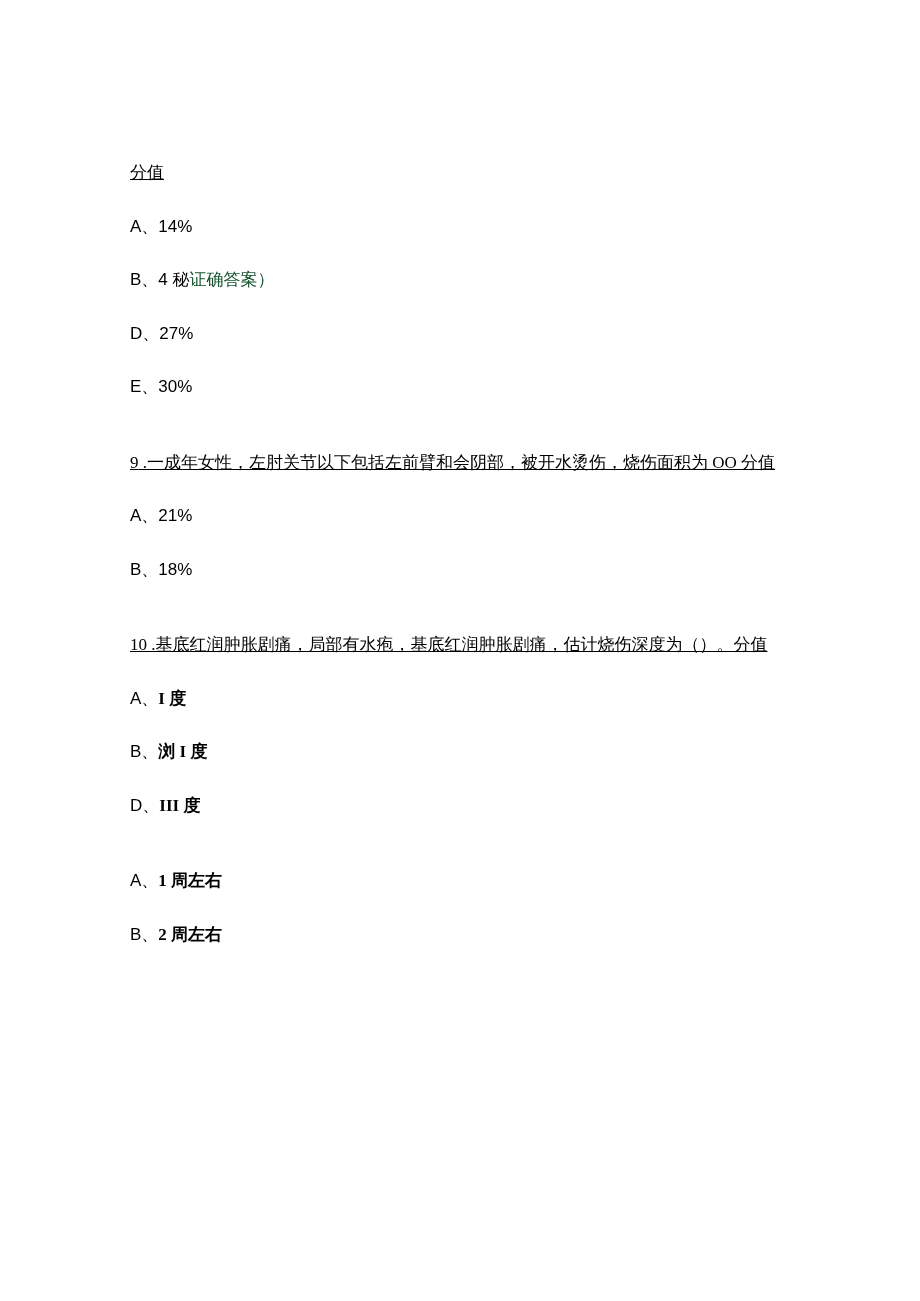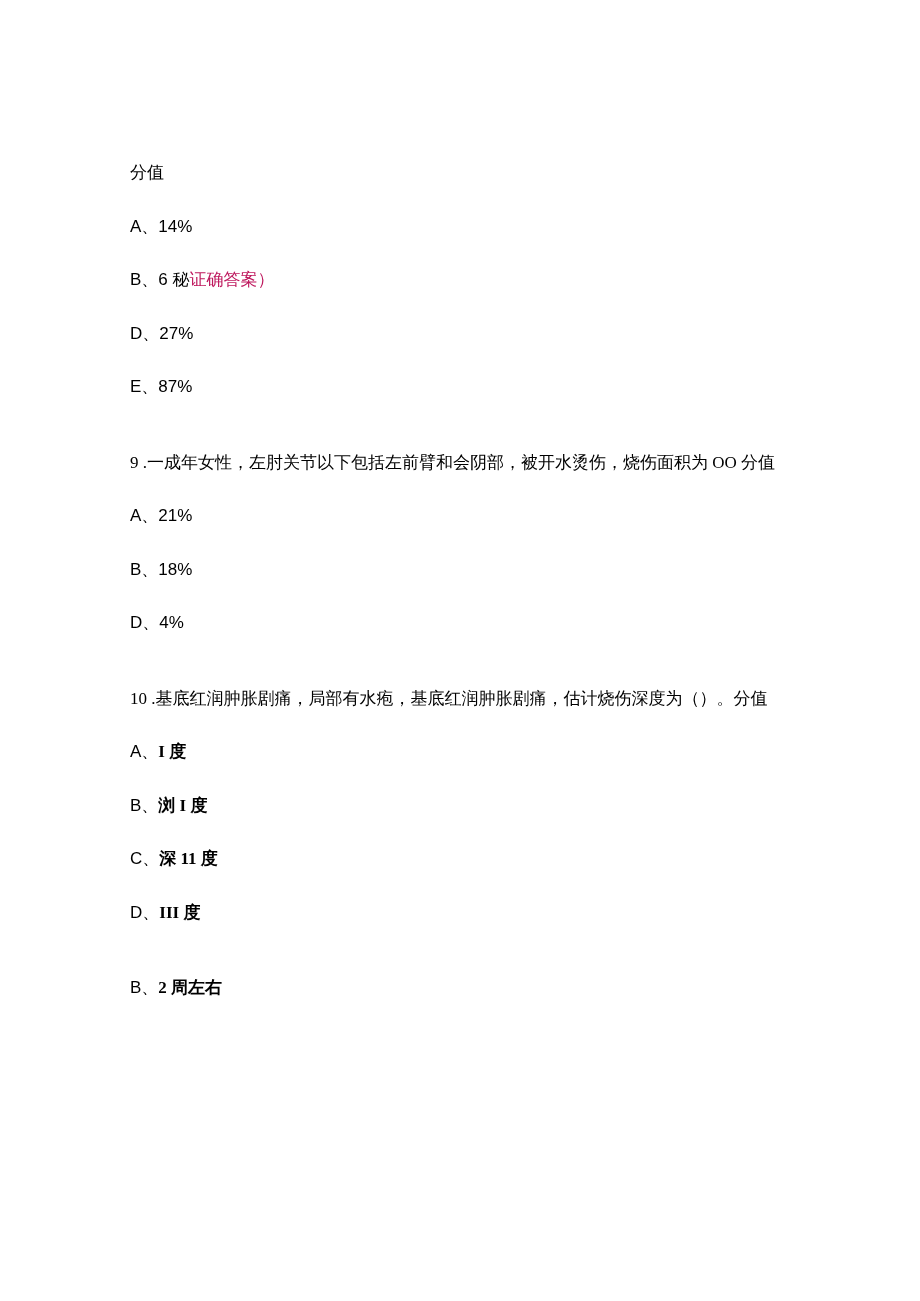--- a/index.html
+++ b/index.html
@@ -16,98 +16,96 @@
     font-family: "SimSun", "宋体", serif;
     font-size: 17px;
     color: #000000;
     line-height: 1.5;
   }
   .block {
     margin-bottom: 50px;
   }
   .question-line {
     margin-bottom: 18px;
+    text-decoration: underline;
   }
   .option-line {
     margin-bottom: 18px;
     font-family: Arial, "SimSun", "宋体", sans-serif;
     margin-top: 28px;
   }
   .option-line .label {
     font-family: Arial, sans-serif;
   }
   .option-line .text {
     font-family: "SimSun", "宋体", serif;
     font-weight: bold;
   }
   .pale {
-    color: #be185d;
+    color: #14532d;
   }
 </style>
 </head>
 <body>
 
 <div class="page">
 
   <div class="block">
     <div class="question-line">分值</div>
 
     <div class="option-line">
       <span class="label">A、</span><span class="label">14%</span>
     </div>
 
     <div class="option-line">
-      <span>B、6 秘</span><span class="pale">证确答案）</span>
+      <span>B、4 秘</span><span class="pale">证确答案）</span>
     </div>
 
 
     <div class="option-line">
       <span class="label">D、</span><span class="label">27%</span>
     </div>
 
     <div class="option-line">
-      <span class="label">E、</span><span class="label">87%</span>
+      <span class="label">E、</span><span class="label">30%</span>
     </div>
   </div>
 
   <div class="block">
     <div class="question-line">
       <span class="label">9</span><span> .一成年女性，左肘关节以下包括左前臂和会阴部，被开水烫伤，烧伤面积为 OO 分值</span>
     </div>
 
     <div class="option-line">
       <span class="label">A、</span><span class="label">21%</span>
     </div>
     <div class="option-line">
       <span class="label">B、</span><span class="label">18%</span>
-    </div>
-    <div class="option-line">
-      <span class="label">D、</span><span class="label">4%</span>
     </div>
   </div>
 
   <div class="block">
     <div class="question-line">
       <span class="label">10</span><span> .基底红润肿胀剧痛，局部有水疱，基底红润肿胀剧痛，估计烧伤深度为（）。分值</span>
     </div>
 
     <div class="option-line">
       <span class="label">A、</span><span class="text">I 度</span>
     </div>
     <div class="option-line">
       <span class="label">B、</span><span class="text">浏 I 度</span>
     </div>
     <div class="option-line">
-      <span class="label">C、</span><span class="text">深 11 度</span>
-    </div>
-    <div class="option-line">
       <span class="label">D、</span><span class="text">III 度</span>
     </div>
   </div>
 
   <div class="block">
 
+    <div class="option-line">
+      <span class="label">A、</span><span class="text">1 周左右</span>
+    </div>
     <div class="option-line">
       <span class="label">B、</span><span class="text">2 周左右</span>
     </div>
   </div>
 
 </div>
 
 </body></html>

